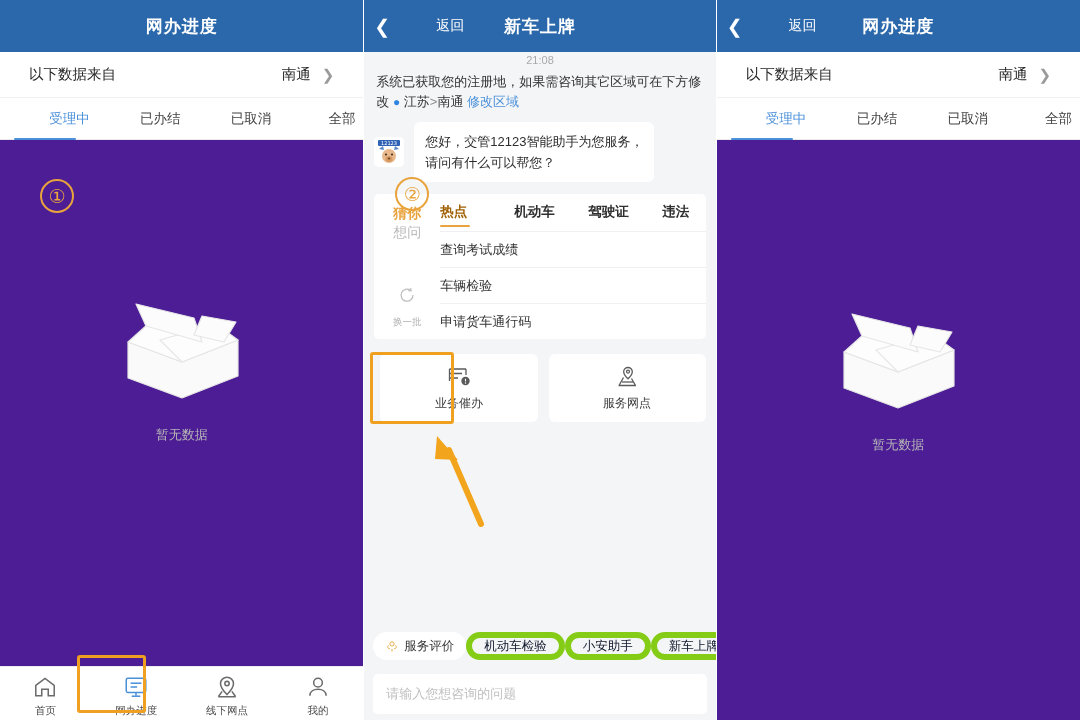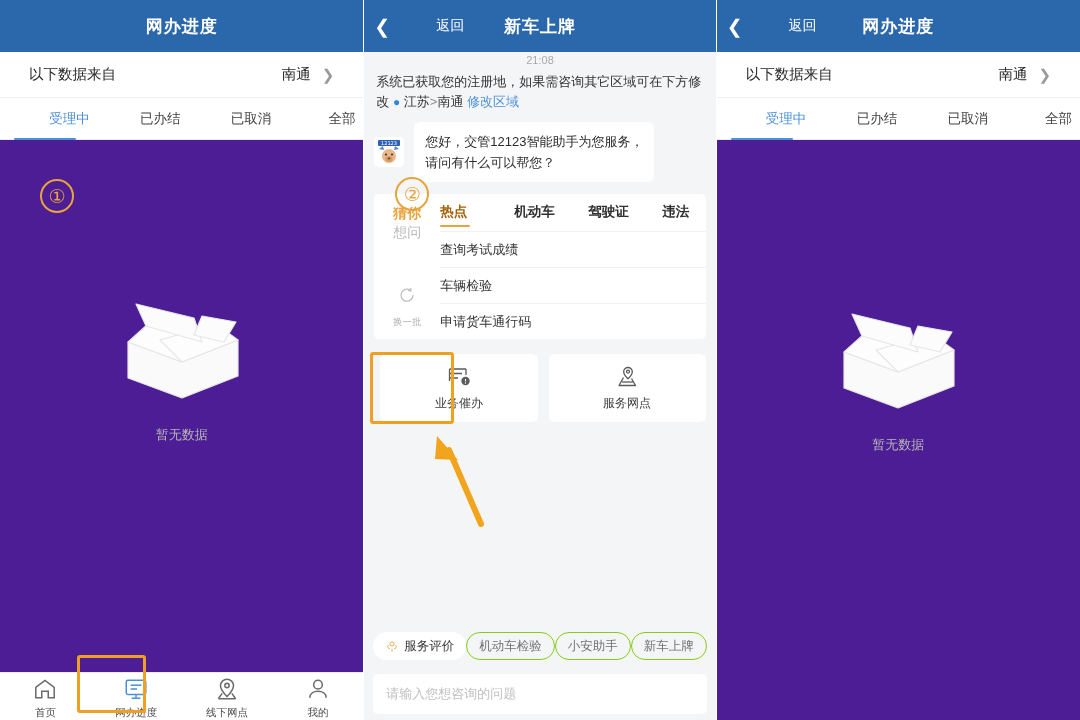--- a/index.html
+++ b/index.html
@@ -61,23 +61,23 @@
 
   
   .empty { display: flex; flex-direction: column; align-items: center; }
   .empty.pos1 { margin-top: 140px; }
   .empty.pos3 { margin-top: 150px; }
   .empty-txt { font-size: 13px; color: #b6b6b6; margin-top: 18px; }
   .box-svg { display: block; }
 
   
   .botnav {
-    position: absolute; left: 0; bottom: 0; width: 100%; height: 48px;
+    position: absolute; left: 0; bottom: 0; width: 100%; height: 54px;
     background: #fff; border-top: 1px solid #ececec;
-    display: flex; align-items: flex-end; padding-top: 7px;
+    display: flex; align-items: flex-start; padding-top: 7px;
   }
   .nav-item {
     flex: 1; display: flex; flex-direction: column;
     align-items: center; gap: 4px; position: relative;
   }
   .nav-ico { width: 26px; height: 26px; display: block; }
   .nav-lbl { font-size: 10.5px; color: #4a4a4a; }
   .nav-item.center { margin-top: -14px; }
   .nav-bubble {
     width: 44px; height: 44px; border-radius: 50%;
@@ -156,21 +156,21 @@
   .chipbar {
     position: absolute; left: 0; bottom: 56px; width: 100%;
     display: flex; gap: 0; padding: 0 9px;
     overflow: hidden; height: 32px;
   }
   .chip {
     height: 28px; border-radius: 14px; display: flex; align-items: center;
     padding: 0 12px; font-size: 12.5px; white-space: nowrap;
   }
   .chip.rate { background: #fff; color: #3a3a3a; gap: 5px; }
-  .chip.outline { border: 1px solid #84cc16; color: #737373; background: transparent; }
+  .chip.outline { border: 6px solid #84cc16; color: #0f172a; background: transparent; }
 
   .inputbar {
     position: absolute; left: 0; bottom: 0; width: 100%; height: 52px;
     padding: 6px 9px; 
   }
   .inputbox {
     width: 100%; height: 40px; background: #fff; border-radius: 5px;
     display: flex; align-items: center; padding: 0 13px;
     font-size: 13px; color: #c0c0c0;
   }

